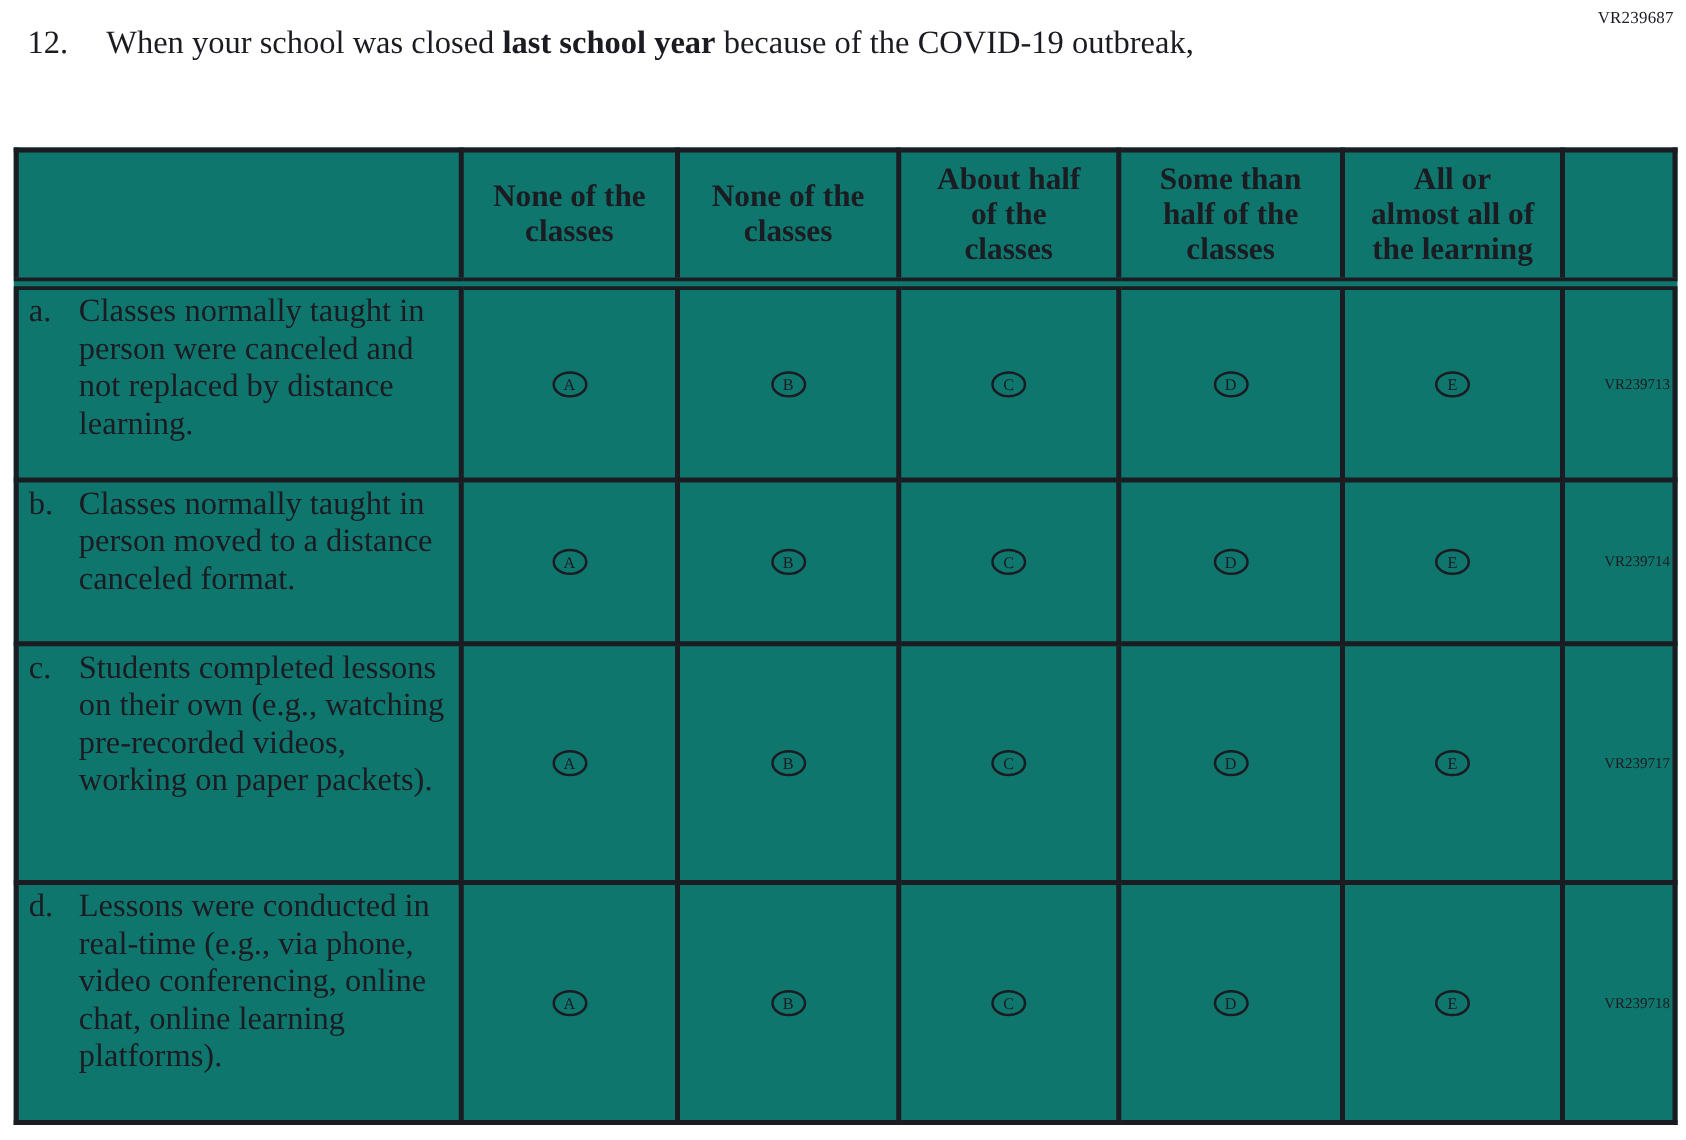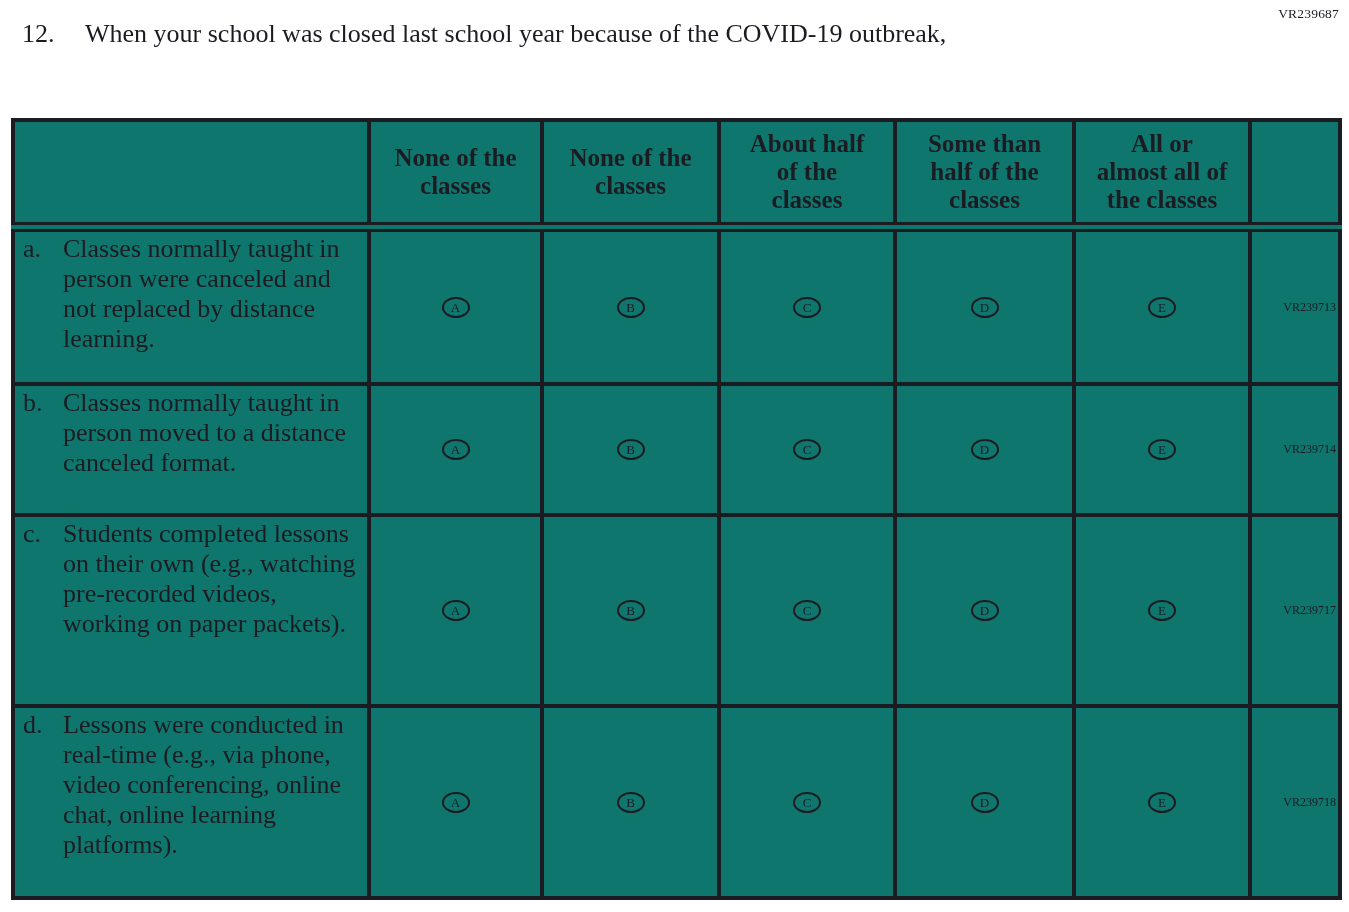--- a/index.html
+++ b/index.html
@@ -16,21 +16,21 @@
   }
   .question {
     position:absolute; top:18px; left:22px;
     display:flex; width:1180px;
   }
   .qnum {
     flex:0 0 63px; font-weight:normal;
     font-size:26px; line-height:31px;
   }
   .qtext { font-size:26px; line-height:31px; }
-  .qtext b { font-weight:normal; }
+  .qtext b { font-weight:bold; }
   table.grid {
     position:absolute; top:118px; left:11px;
     width:1327px; border-collapse:collapse; table-layout:fixed;
     background:#0f766e;
   }
   .grid th, .grid td { border:4px solid #1b1b22; }
   .grid thead th {
     border-bottom:10px double #1b1b22;
     height:107px; padding:2px 4px;
     font-size:25px; line-height:28px; font-weight:bold;
@@ -97,21 +97,21 @@
         <div>classes</div>
       </th>
       <th>
         <div>Some than</div>
         <div>half of the</div>
         <div>classes</div>
       </th>
       <th>
         <div>All or</div>
         <div>almost all of</div>
-        <div>the classes</div>
+        <div>the learning</div>
       </th>
       <th></th>
     </tr>
   </thead>
   <tbody>
     <tr style="height:157px">
       <td class="stmt">
         <div class="stmt-inner">
           <span class="row-letter">a.</span>
           <span class="stmt-text">Classes normally taught in person were canceled and not replaced by distance learning.</span>

